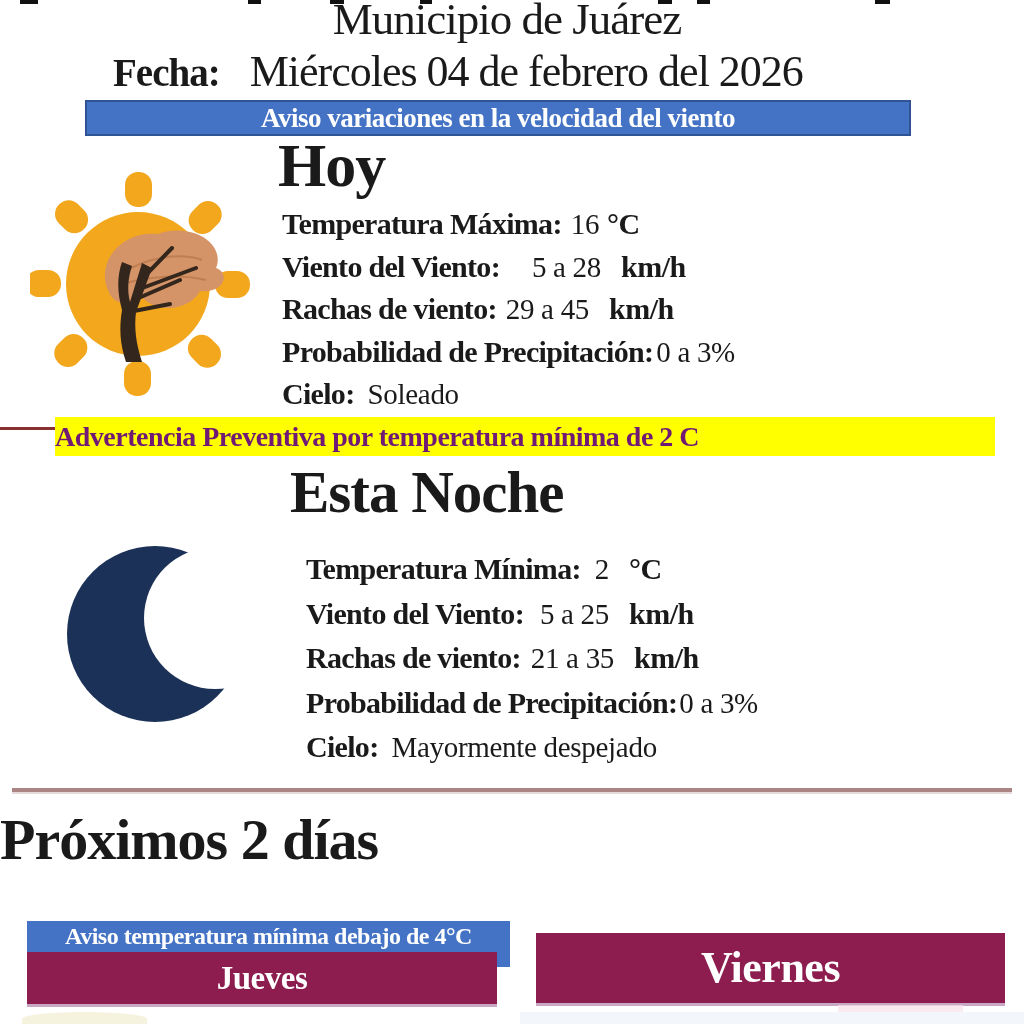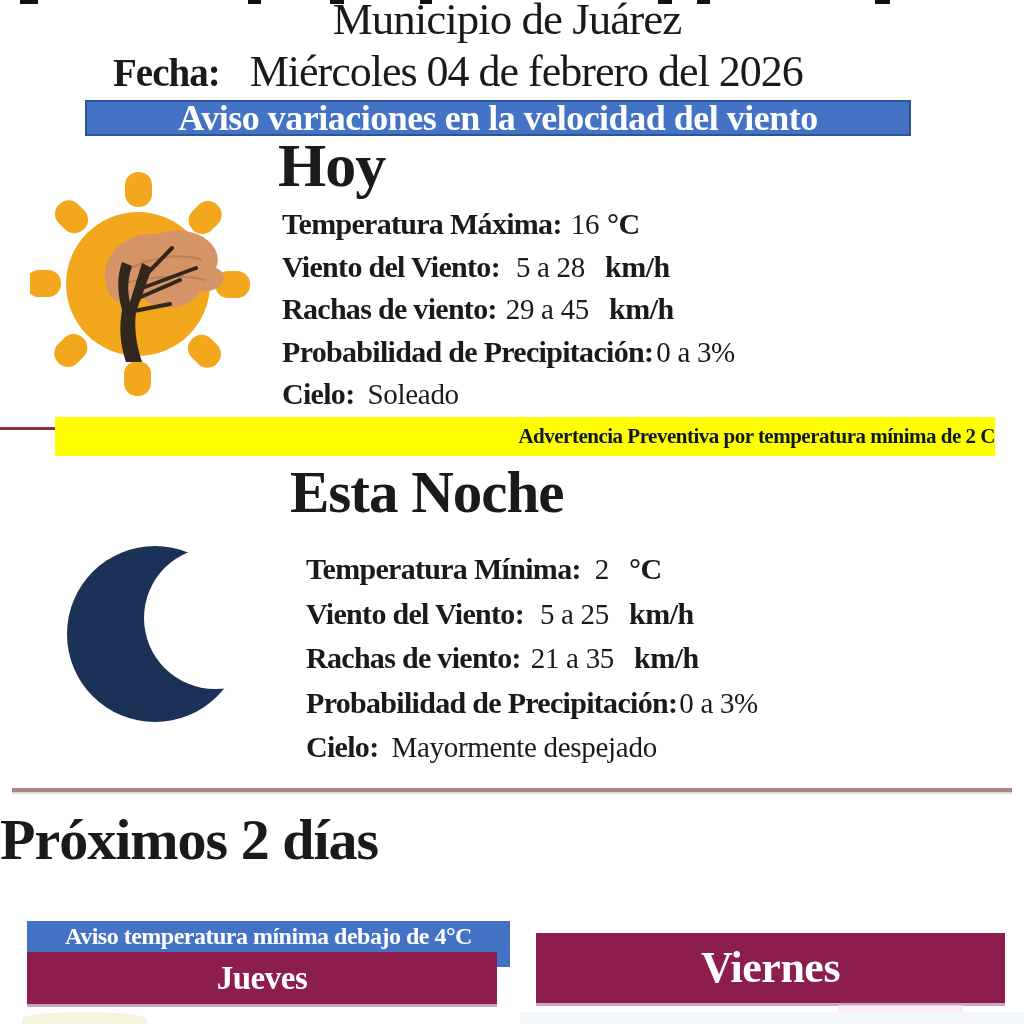--- a/index.html
+++ b/index.html
@@ -21,28 +21,28 @@
     letter-spacing:-1px;white-space:nowrap;
   }
   .fecha-row{position:absolute;top:46px;left:113px;white-space:nowrap;}
   .fecha-label{font-size:39px;font-weight:bold;letter-spacing:-1px;}
   .fecha-value{font-size:44px;margin-left:30px;letter-spacing:-1px;}
   
   .banner-blue{
     position:absolute;left:85px;top:100px;width:822px;height:32px;
     background:var(--banner_blue,#4472C4);
     border:2px solid var(--banner_blue_border,#2F5496);
-    color:#fff;font-size:36px;font-weight:bold;
+    color:#fff;font-size:27px;font-weight:bold;
     text-align:center;line-height:32px;letter-spacing:-0.5px;
   }
   .banner-yellow{
     position:absolute;left:55px;top:417px;width:940px;height:39px;
     background:var(--warning_yellow,#FFFF00);
-    color:#0f172a;font-size:21px;font-weight:bold;
-    text-align:right;line-height:39px;letter-spacing:-0.5px;
+    color:#701a75;font-size:28px;font-weight:bold;
+    text-align:left;line-height:39px;letter-spacing:-0.5px;
   }
   .red-line{
     position:absolute;left:0;top:427px;width:58px;height:3px;
     background:var(--red_line,#8B3030);
   }
   .banner-blue-small{
     position:absolute;left:27px;top:921px;width:483px;height:46px;
     background:var(--banner_blue,#4472C4);
     color:#fff;font-size:24px;font-weight:bold;
     text-align:center;line-height:31px;letter-spacing:-0.5px;
@@ -146,21 +146,21 @@
       <path d="M104,128 L150,108 M107,118 L166,96 M111,108 L142,76 M99,140 L140,132" fill="none" stroke="var(--trunk_brown,#33261C)" stroke-width="4" stroke-linecap="round"></path>
     </svg>
   </div>
 
   <div class="h-today">Hoy</div>
   <div class="rows rows-today">
     <div class="wrow">
       <span class="wlabel">Temperatura Máxima:</span><span class="wvalue">16</span><span class="wunit" style="margin-left:8px;">°C</span>
     </div>
     <div class="wrow">
-      <span class="wlabel">Viento del Viento:</span><span class="wvalue" style="margin-left:16px;">5 a 28</span><span class="wunit">km/h</span>
+      <span class="wlabel">Viento del Viento:</span><span class="wvalue" style="margin-left:32px;">5 a 28</span><span class="wunit">km/h</span>
     </div>
     <div class="wrow">
       <span class="wlabel">Rachas de viento:</span><span class="wvalue">29 a 45</span><span class="wunit">km/h</span>
     </div>
     <div class="wrow">
       <span class="wlabel">Probabilidad de Precipitación:</span><span class="wvalue" style="margin-left:3px;">0 a 3%</span>
     </div>
     <div class="wrow">
       <span class="wlabel">Cielo:</span><span class="wvalue" style="margin-left:13px;">Soleado</span>
     </div>

